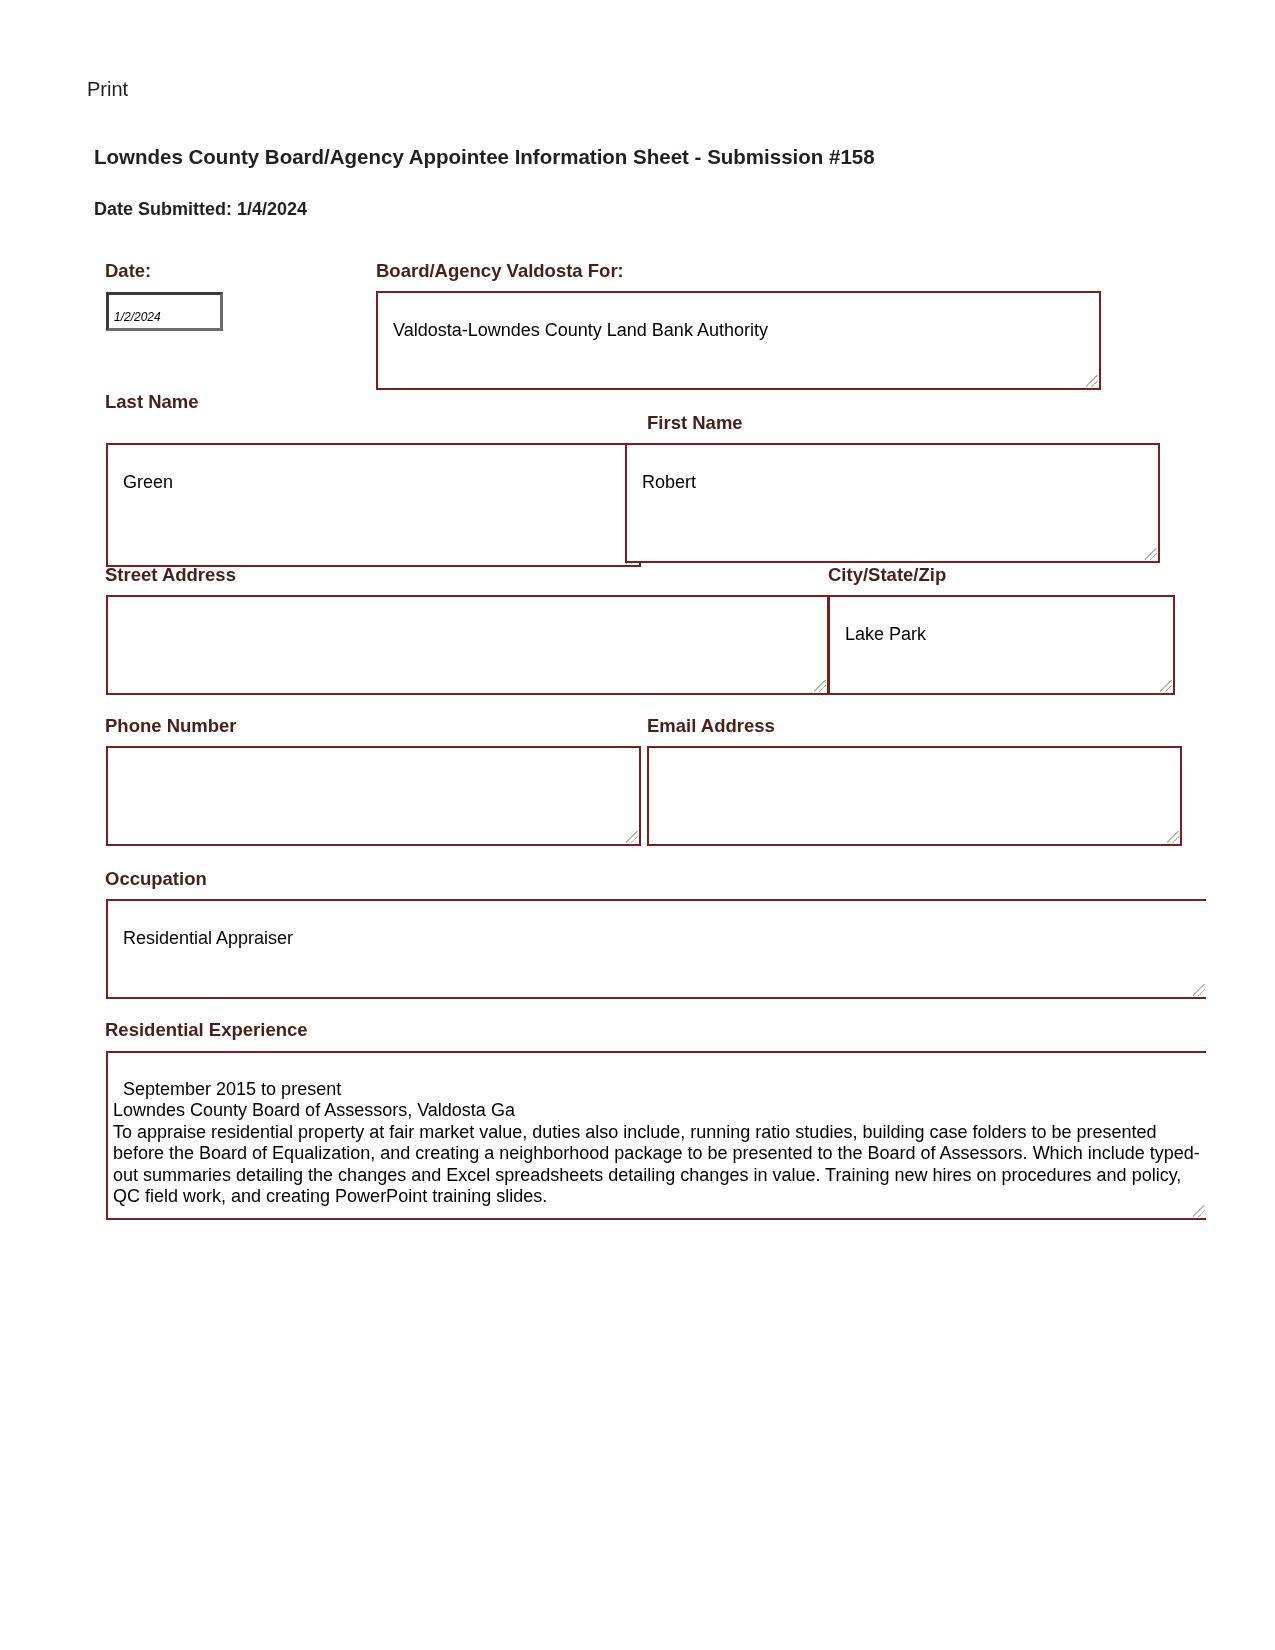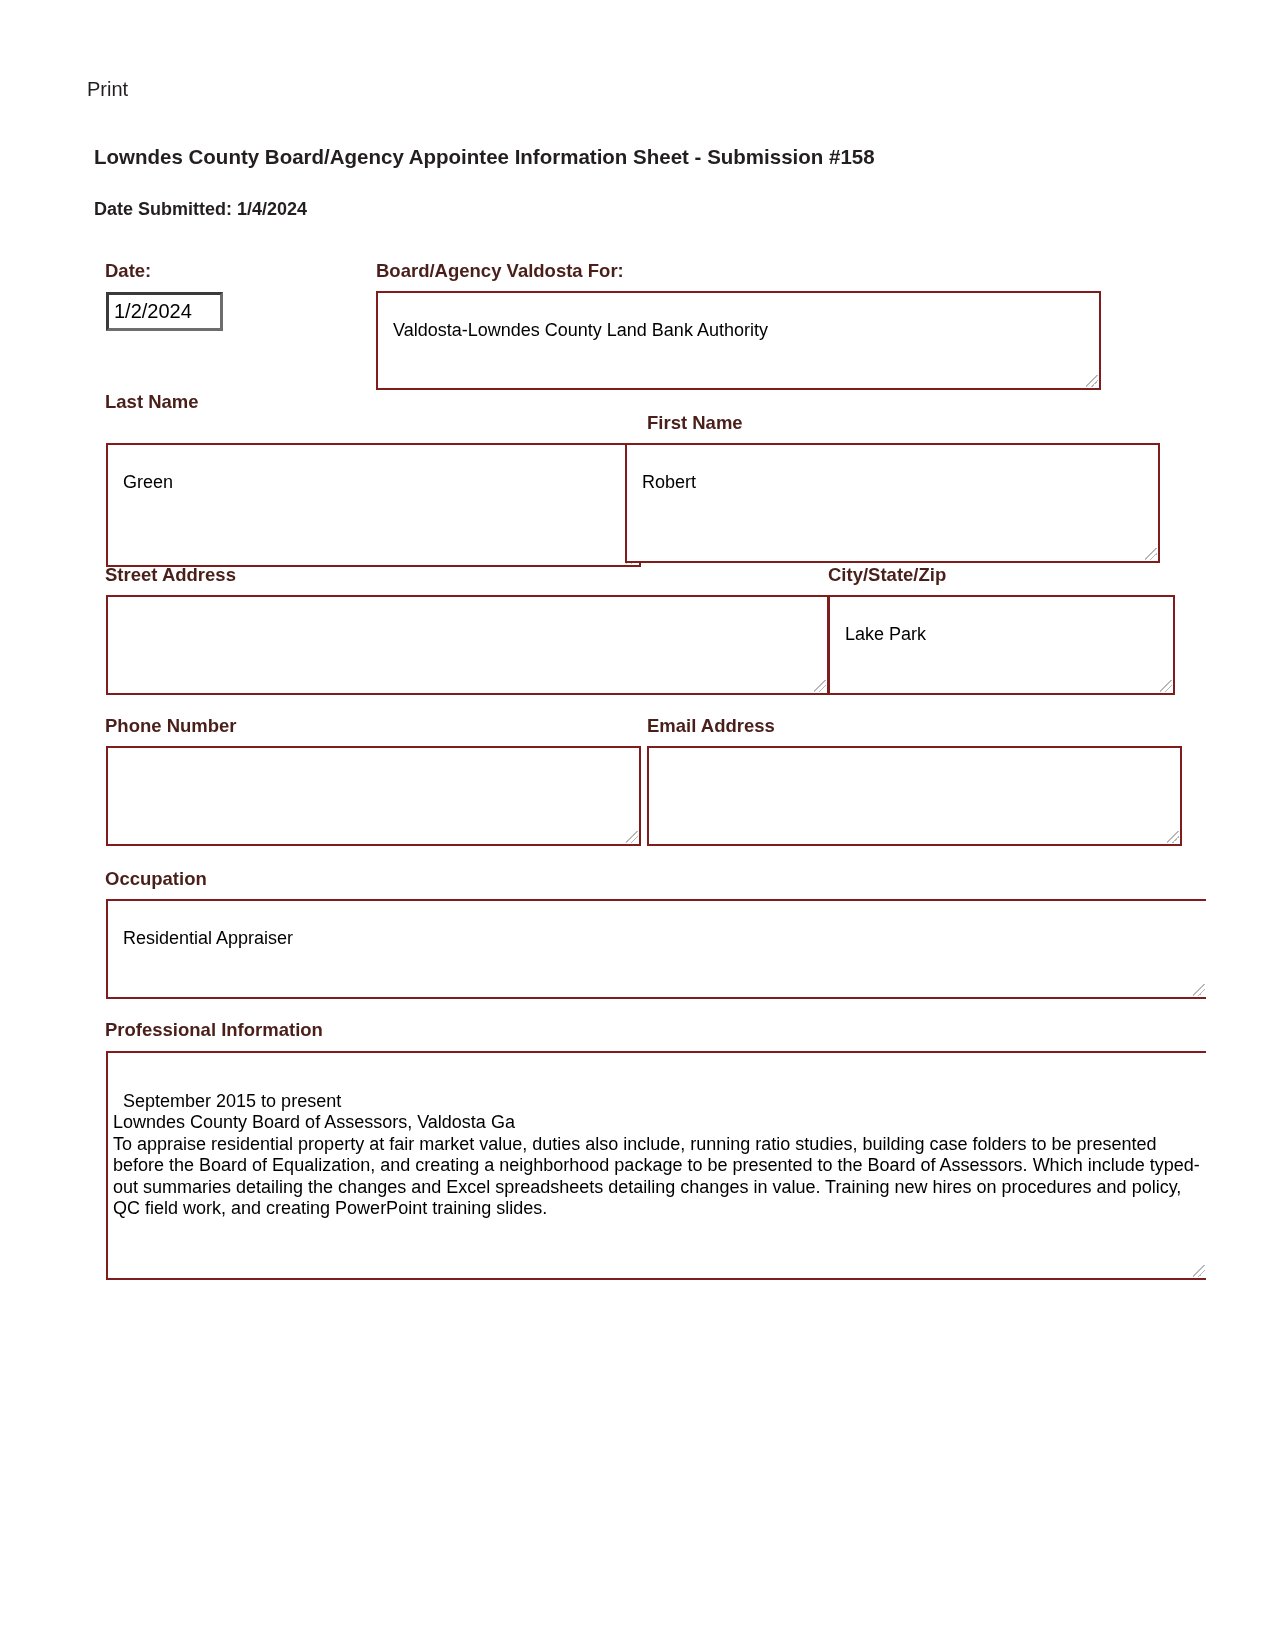--- a/index.html
+++ b/index.html
@@ -24,21 +24,21 @@
     font-size: 18.5px; font-weight: bold; color: #4a1f1a; white-space: nowrap;
   }
   .field {
     box-sizing: border-box; border: 2px solid #7f1d1d; background: #fff;
     font-family: "Liberation Sans", sans-serif; font-size: 18px; color: #000;
     padding: 5px 5px; line-height: 21.5px; white-space: pre-wrap; overflow: hidden;
   }
   .field.clip-right { border-right: none; }
   .date-input {
     box-sizing: border-box; border: 3px solid #6d6d6d; border-top-color: #3a3a3a; border-left-color: #3a3a3a;
-    font-size: 20px; padding: 5px 5px; line-height: 22px; background: #fff;
+    font-size: 12px; padding: 11px 5px; line-height: 22px; background: #fff; font-style: italic;
   }
   .grip {
     position: absolute; right: 1px; bottom: 1px; width: 12px; height: 12px;
     background:
       linear-gradient(135deg, transparent 0 45%, #b8b8b8 45% 52%, transparent 52% 68%, #b8b8b8 68% 75%, transparent 75%);
     pointer-events: none;
   }
   .text { position: relative; z-index: 1; }
 </style>
 </head>
@@ -95,19 +95,19 @@
   <span class="text"></span>
   <span class="grip"></span>
 </div>
 
 <div class="abs label" style="left:105px; top:868px;">Occupation</div>
 <div class="abs field clip-right" style="left:106px; top:899px; width:1100px; height:100px;">
   <span class="text">Residential Appraiser</span>
   <span class="grip"></span>
 </div>
 
-<div class="abs label" style="left:105px; top:1019px;">Professional Information</div>
-<div class="abs field clip-right" style="left:106px; top:1051px; width:1100px; height:229px; padding-top:16px;">
+<div class="abs label" style="left:105px; top:1019px;">Residential Experience</div>
+<div class="abs field clip-right" style="left:106px; top:1051px; width:1100px; height:169px; padding-top:4px;">
   <span class="text">September 2015 to present
 Lowndes County Board of Assessors, Valdosta Ga
 To appraise residential property at fair market value, duties also include, running ratio studies, building case folders to be presented before the Board of Equalization, and creating a neighborhood package to be presented to the Board of Assessors. Which include typed-out summaries detailing the changes and Excel spreadsheets detailing changes in value. Training new hires on procedures and policy, QC field work, and creating PowerPoint training slides.</span>
   <span class="grip"></span>
 </div>
 
 </body></html>

